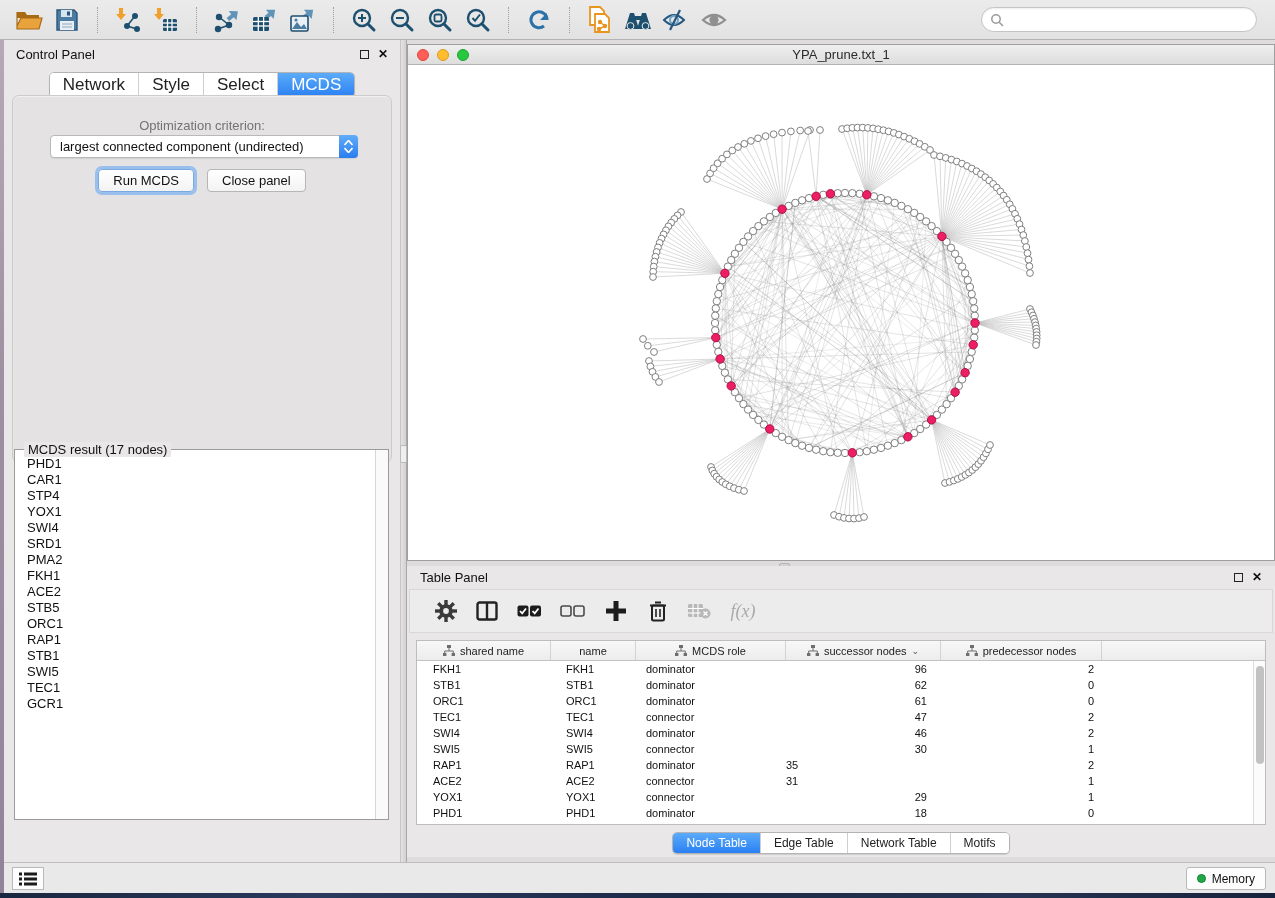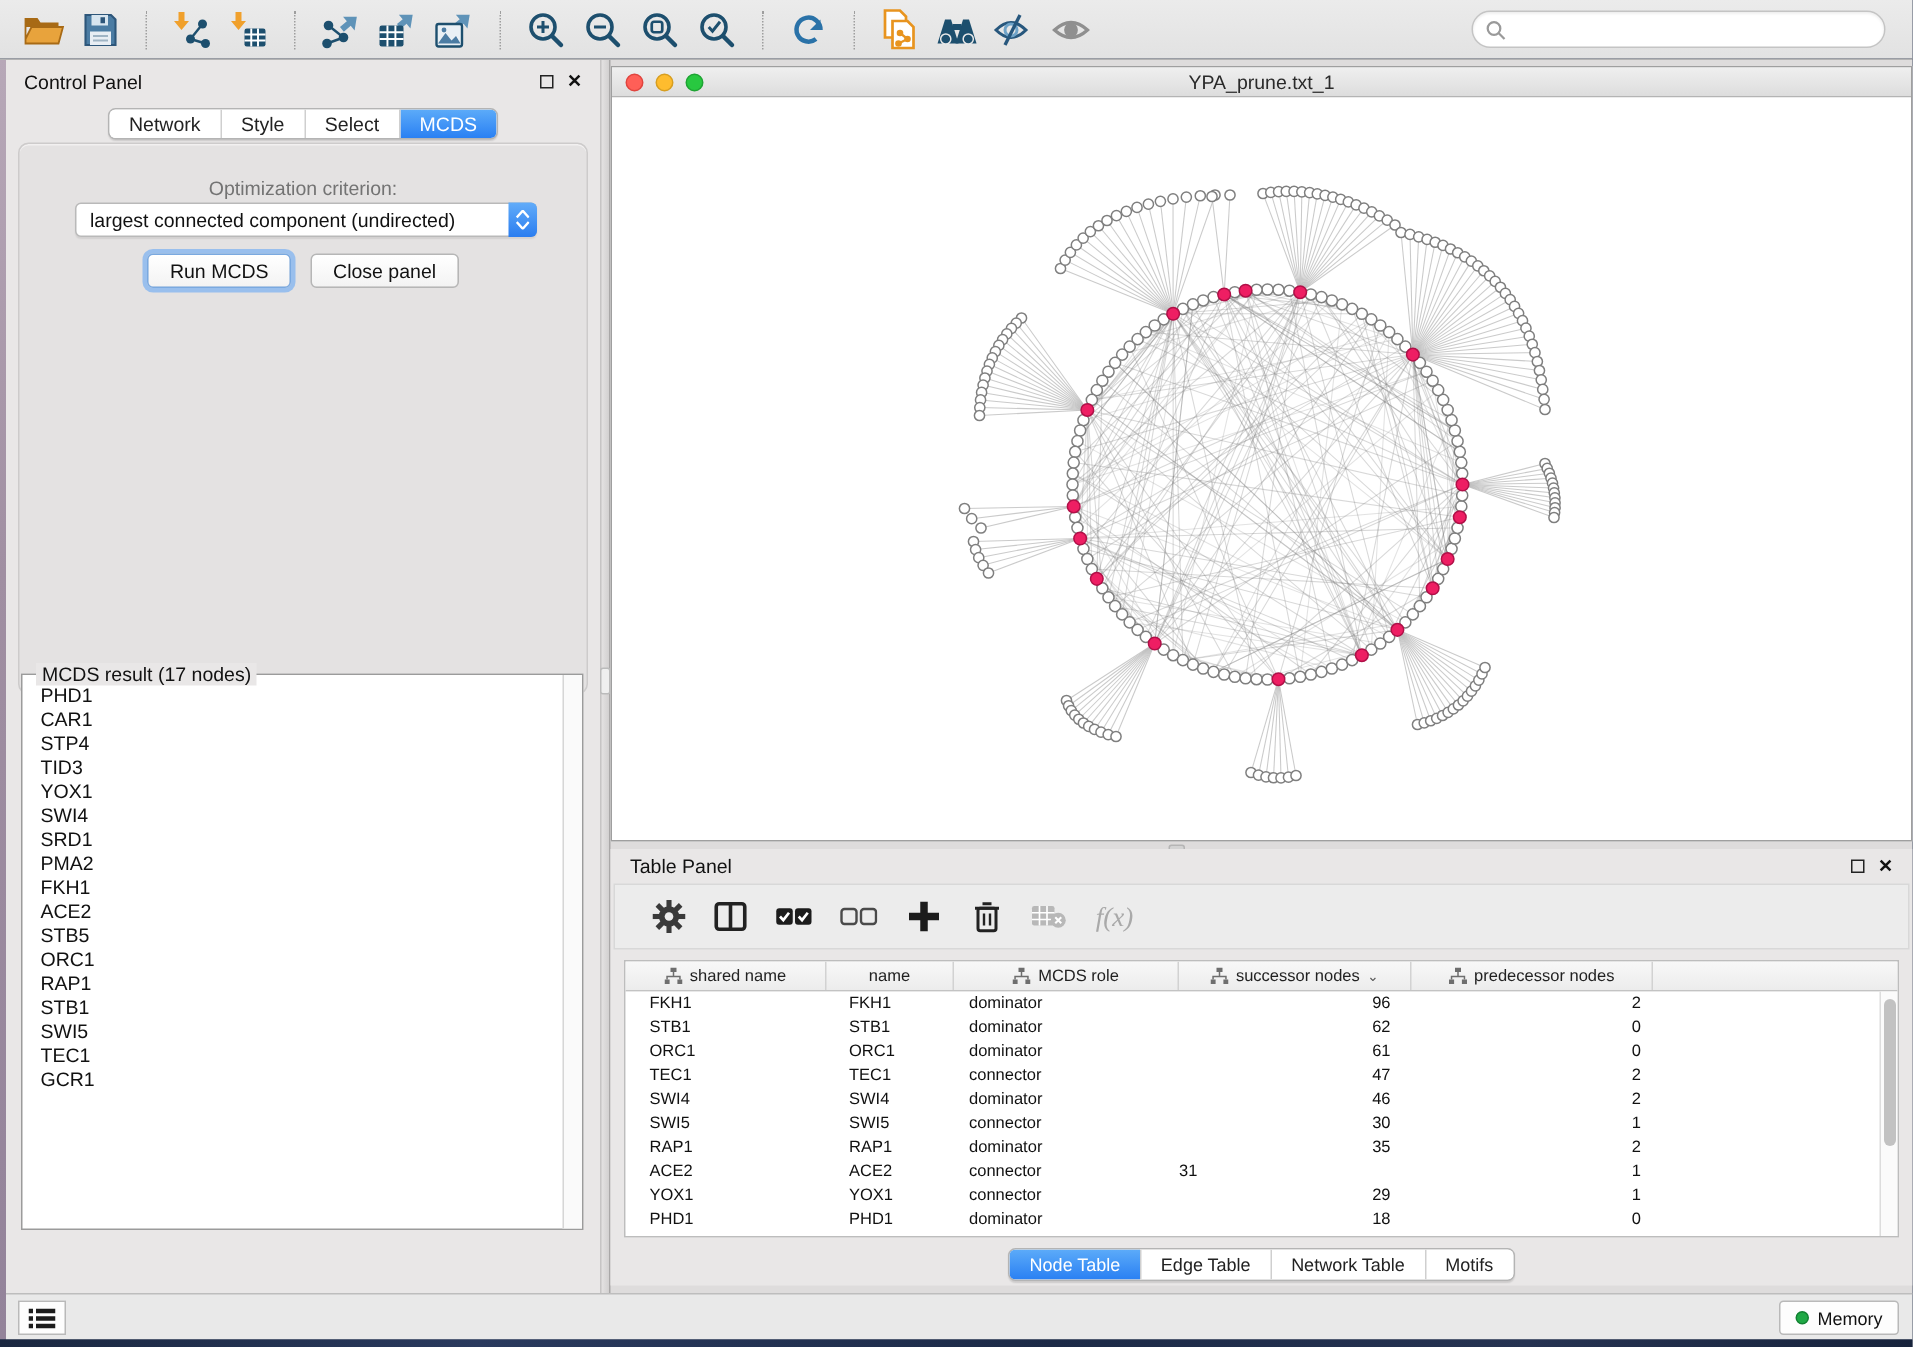--- a/index.html
+++ b/index.html
@@ -32,21 +32,21 @@
   .control-panel { position:absolute; left:4px; top:40px; width:396px; height:822px; background:#e9e7e7; }
   .cp-header { height:28px; display:flex; align-items:center; padding:0 12px; }
   .panel-title { font-size:13px; color:#111; }
   .panel-hdr-icons { margin-left:auto; display:flex; align-items:center; gap:9px; }
   .float-ico { width:9px; height:9px; border:1.5px solid #222; display:inline-block; }
   .close-ico { font-size:12px; font-weight:bold; color:#111; line-height:9px; }
 
   .cp-tabs-row { display:flex; justify-content:center; margin-top:4px; }
   .seg-control { display:inline-flex; border:1px solid #b4b4b4; border-radius:5px; overflow:hidden;
     background:#fff; box-shadow:0 1px 1px rgba(0,0,0,.12); }
-  .seg { font-size:13px; color:#222; padding:2px 13px; border-left:1px solid #cfcfcf; background:#fff; }
+  .seg { font-size:17px; color:#222; padding:2px 13px; border-left:1px solid #cfcfcf; background:#fff; }
   .seg:first-child { border-left:none; }
   .seg.selected { background:linear-gradient(#5cabf9,#2a80f3); color:#fff; }
 
   .cp-group { position:absolute; left:8px; top:55px; width:380px; height:368px;
     background:#e4e2e2; border:1px solid #cdcbcb; border-radius:7px; box-shadow:inset 0 1px 0 #f2f0f0; }
   .opt-label { text-align:center; font-size:13px; color:#737373; margin-top:22px; }
   .dropdown { position:absolute; left:37px; top:39px; width:308px; height:23px; background:#fff;
     border:1px solid #b9b9b9; border-radius:4px; display:flex; align-items:center;
     box-shadow:0 1px 1px rgba(0,0,0,.08); }
   .dropdown .dd-text { flex:1; font-size:13px; color:#111; padding-left:9px; white-space:nowrap; }
@@ -319,21 +319,20 @@
       <button class="push-btn focused">Run MCDS</button>
       <button class="push-btn">Close panel</button>
     </div>
   </div>
   <div class="result-group">
     <span class="result-legend">MCDS result (17 nodes)</span>
     <div class="result-list">
         <div class="result-item">PHD1</div>
         <div class="result-item">CAR1</div>
         <div class="result-item">STP4</div>
-        <div class="result-item">TID3</div>
         <div class="result-item">YOX1</div>
         <div class="result-item">SWI4</div>
         <div class="result-item">SRD1</div>
         <div class="result-item">PMA2</div>
         <div class="result-item">FKH1</div>
         <div class="result-item">ACE2</div>
         <div class="result-item">STB5</div>
         <div class="result-item">ORC1</div>
         <div class="result-item">RAP1</div>
         <div class="result-item">STB1</div>
@@ -1151,21 +1150,21 @@
           <div class="td-cell" style="width: 134px; padding-left: 16px; text-align: left;">SWI5</div>
           <div class="td-cell" style="width: 85px; padding-left: 15px; text-align: left;">SWI5</div>
           <div class="td-cell" style="width: 150px; padding-left: 10px; text-align: left;">connector</div>
           <div class="td-cell" style="width: 155px; padding-right: 14px; text-align: right;">30</div>
           <div class="td-cell" style="width: 161px; padding-right: 8px; text-align: right;">1</div>
         </div>
         <div class="tbl-row">
           <div class="td-cell" style="width: 134px; padding-left: 16px; text-align: left;">RAP1</div>
           <div class="td-cell" style="width: 85px; padding-left: 15px; text-align: left;">RAP1</div>
           <div class="td-cell" style="width: 150px; padding-left: 10px; text-align: left;">dominator</div>
-          <div class="td-cell" style="width: 155px; padding-right: 14px; text-align: right;">35</div>
+          <div class="td-cell" style="width: 155px; padding-right: 14px; text-align: left;">35</div>
           <div class="td-cell" style="width: 161px; padding-right: 8px; text-align: right;">2</div>
         </div>
         <div class="tbl-row">
           <div class="td-cell" style="width: 134px; padding-left: 16px; text-align: left;">ACE2</div>
           <div class="td-cell" style="width: 85px; padding-left: 15px; text-align: left;">ACE2</div>
           <div class="td-cell" style="width: 150px; padding-left: 10px; text-align: left;">connector</div>
           <div class="td-cell" style="width: 155px; padding-right: 14px; text-align: left;">31</div>
           <div class="td-cell" style="width: 161px; padding-right: 8px; text-align: right;">1</div>
         </div>
         <div class="tbl-row">

